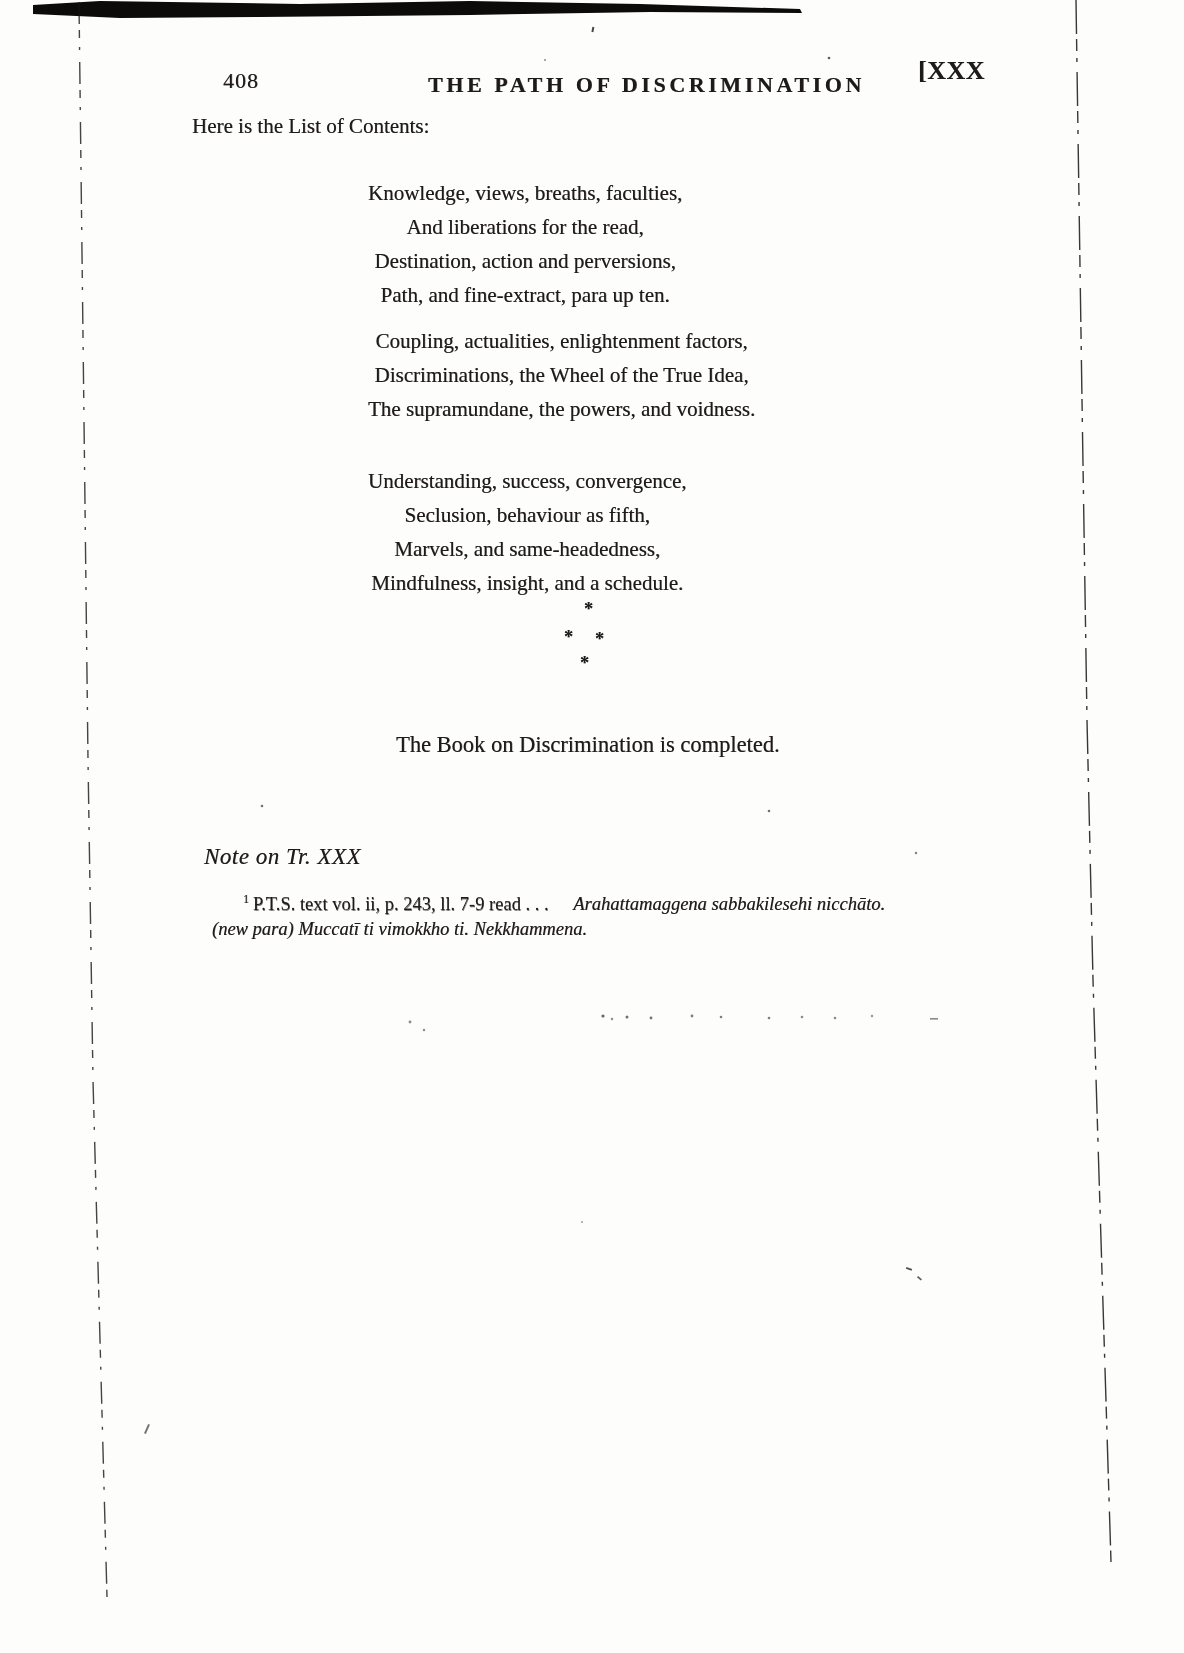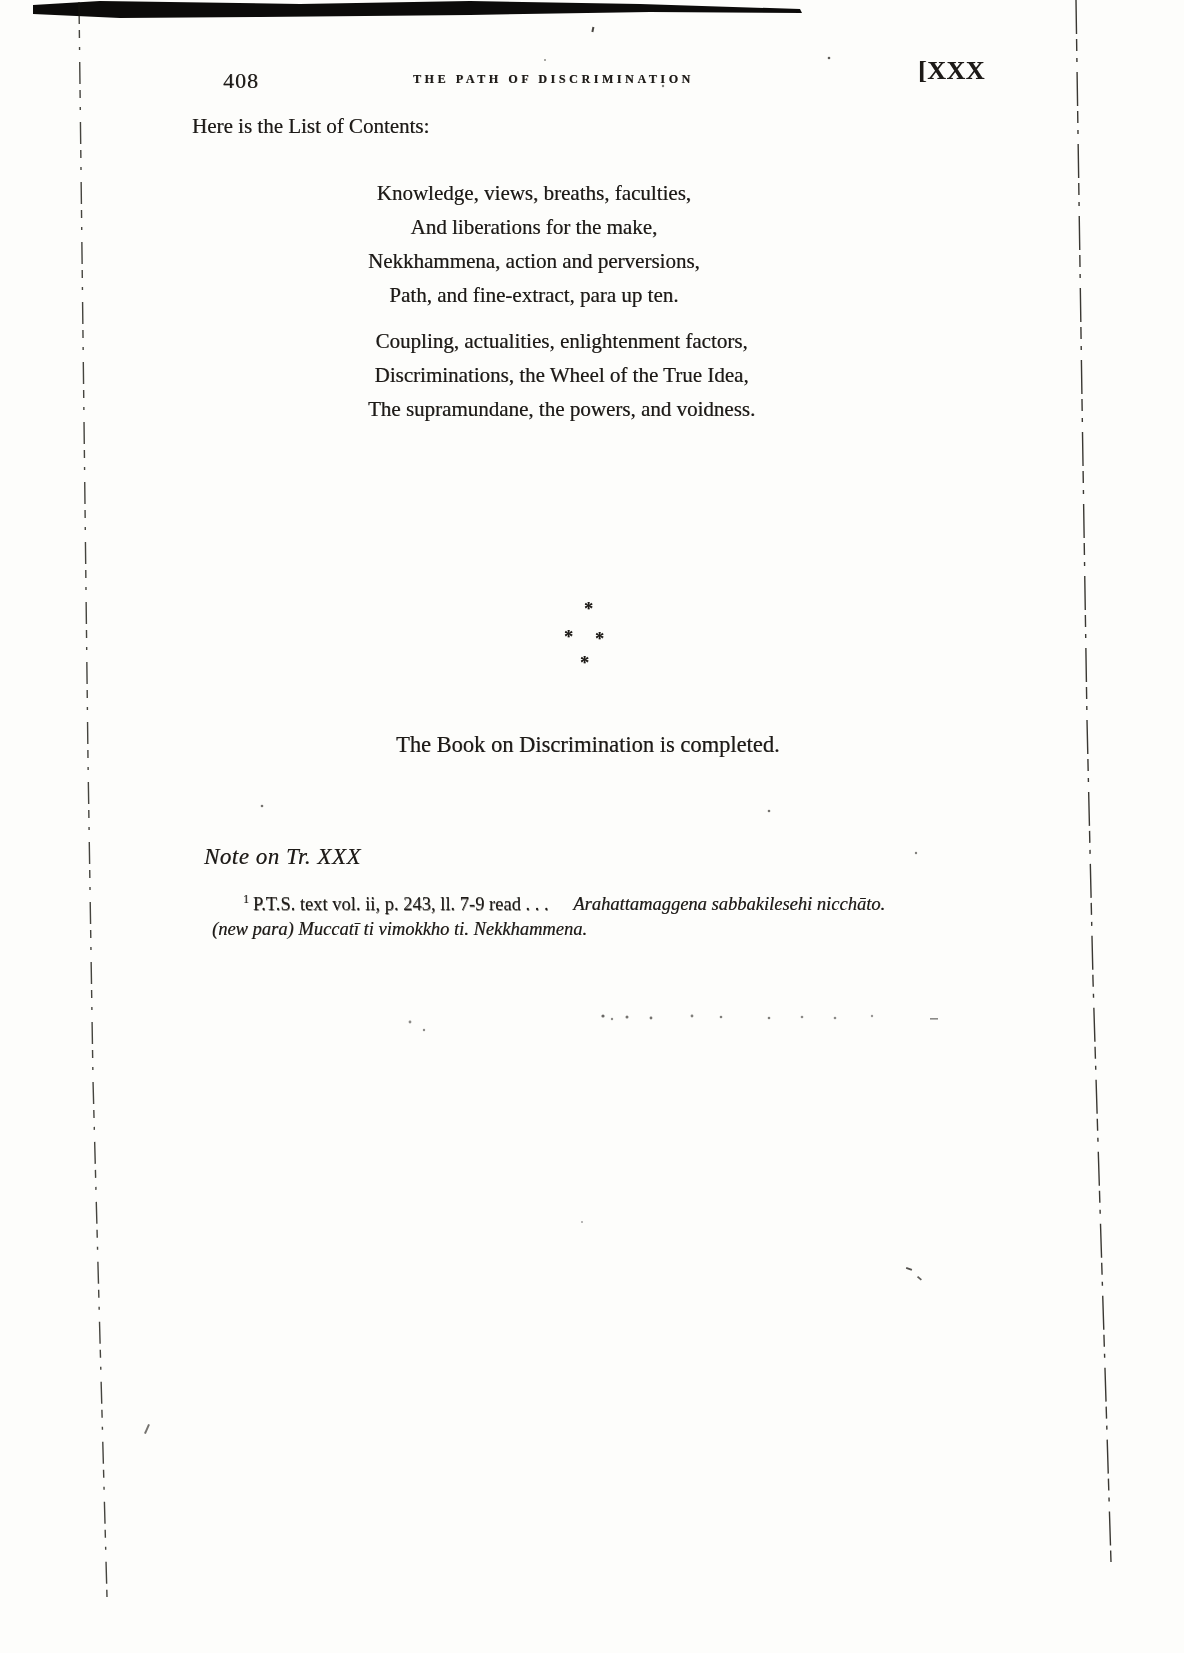--- a/index.html
+++ b/index.html
@@ -22,22 +22,22 @@
   .inky {
     text-shadow: 0.4px 0.4px 0.3px rgba(28, 24, 20, 0.55);
   }
   .page-number {
     left: 199px; top: 68px;
     font-size: 22px;
     letter-spacing: 1px;
     margin-left: 24px;
   }
   .running-title {
-    left: 413px; top: 72px;
-    font-size: 12px;
+    left: 428px; top: 72px;
+    font-size: 22px;
     letter-spacing: 3.6px;
     font-weight: bold;
     white-space: nowrap;
   }
   .chapter-marker {
     left: 918px; top: 56px;
     font-size: 26px;
     font-weight: bold;
     letter-spacing: 0.5px;
   }
@@ -130,31 +130,37 @@
   </svg>
 
   <div class="abs page-number inky">408</div>
   <div class="abs running-title inky">THE PATH OF DISCRIMINATION</div>
   <div class="abs chapter-marker inky">[XXX</div>
 
   <div class="abs intro-line inky">Here is the List of Contents:</div>
 
   <div class="stanza inky" style="top:176px;">
     <div class="verse-line">Knowledge, views, breaths, faculties,</div>
-    <div class="verse-line">And liberations for the make,</div>
-    <div class="verse-line">Nekkhammena, action and perversions,</div>
+    <div class="verse-line">And liberations for the read,</div>
+    <div class="verse-line">Destination, action and perversions,</div>
     <div class="verse-line">Path, and fine-extract, para up ten.</div>
   </div>
 
   <div class="stanza inky" style="top:324px;">
     <div class="verse-line">Coupling, actualities, enlightenment factors,</div>
     <div class="verse-line">Discriminations, the Wheel of the True Idea,</div>
     <div class="verse-line">The supramundane, the powers, and voidness.</div>
   </div>
 
+  <div class="stanza inky" style="top:464px;">
+    <div class="verse-line">Understanding, success, convergence,</div>
+    <div class="verse-line">Seclusion, behaviour as fifth,</div>
+    <div class="verse-line">Marvels, and same-headedness,</div>
+    <div class="verse-line">Mindfulness, insight, and a schedule.</div>
+  </div>
 
   <div>
     <span class="abs star inky" style="left:584px; top:604px;">*</span>
     <span class="abs star inky" style="left:564px; top:632px;">*</span>
     <span class="abs star inky" style="left:595px; top:634px;">*</span>
     <span class="abs star inky" style="left:580px; top:658px;">*</span>
   </div>
 
   <div class="abs closing-line inky">The Book on Discrimination is completed.</div>
 

